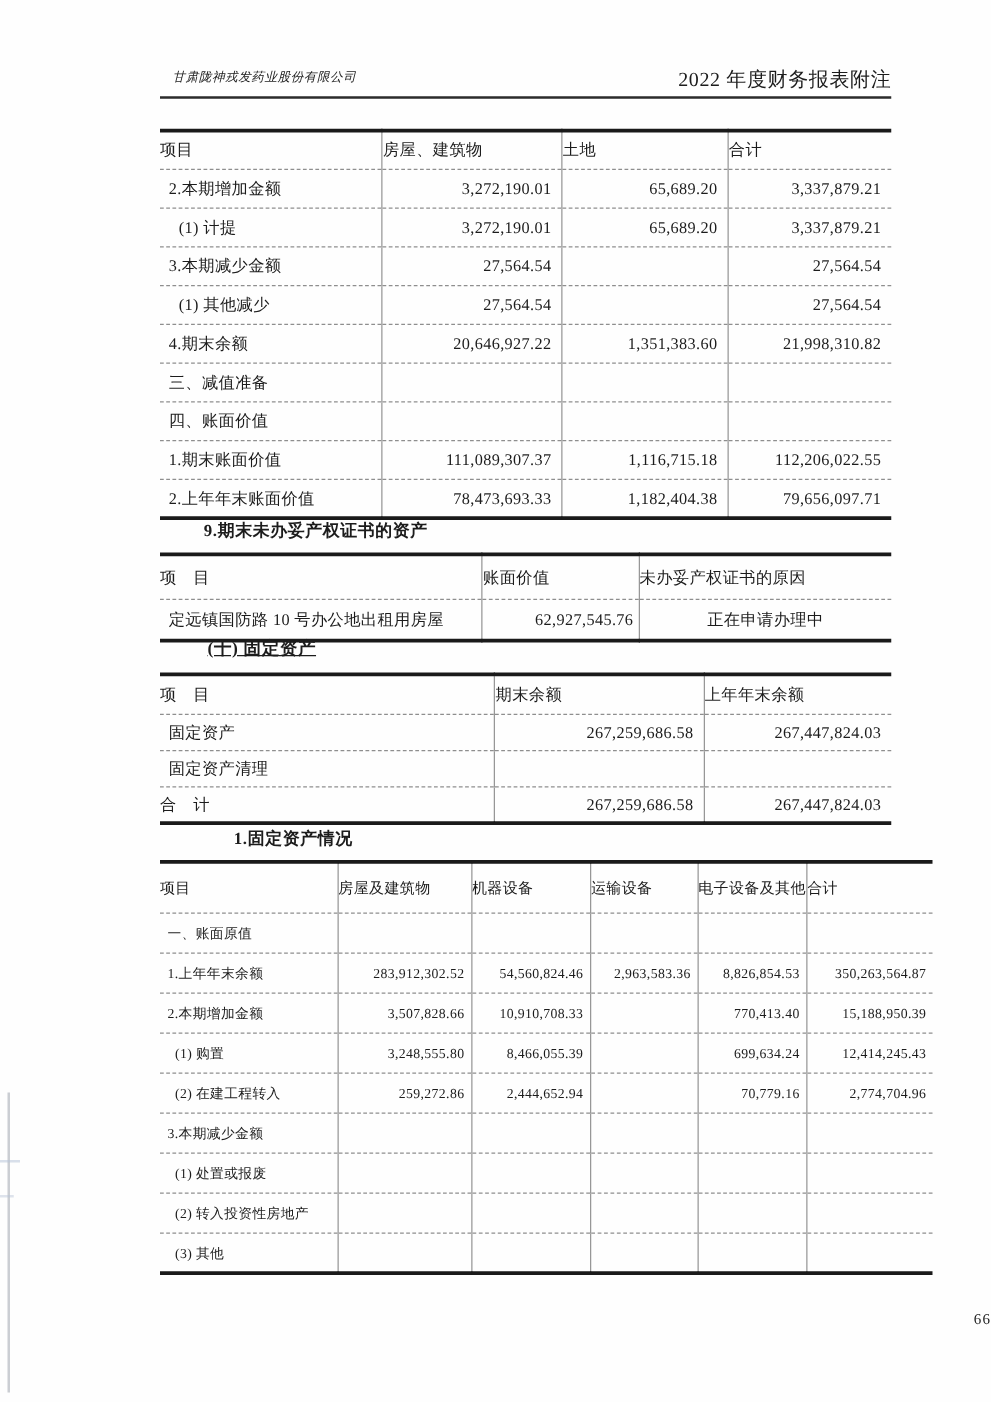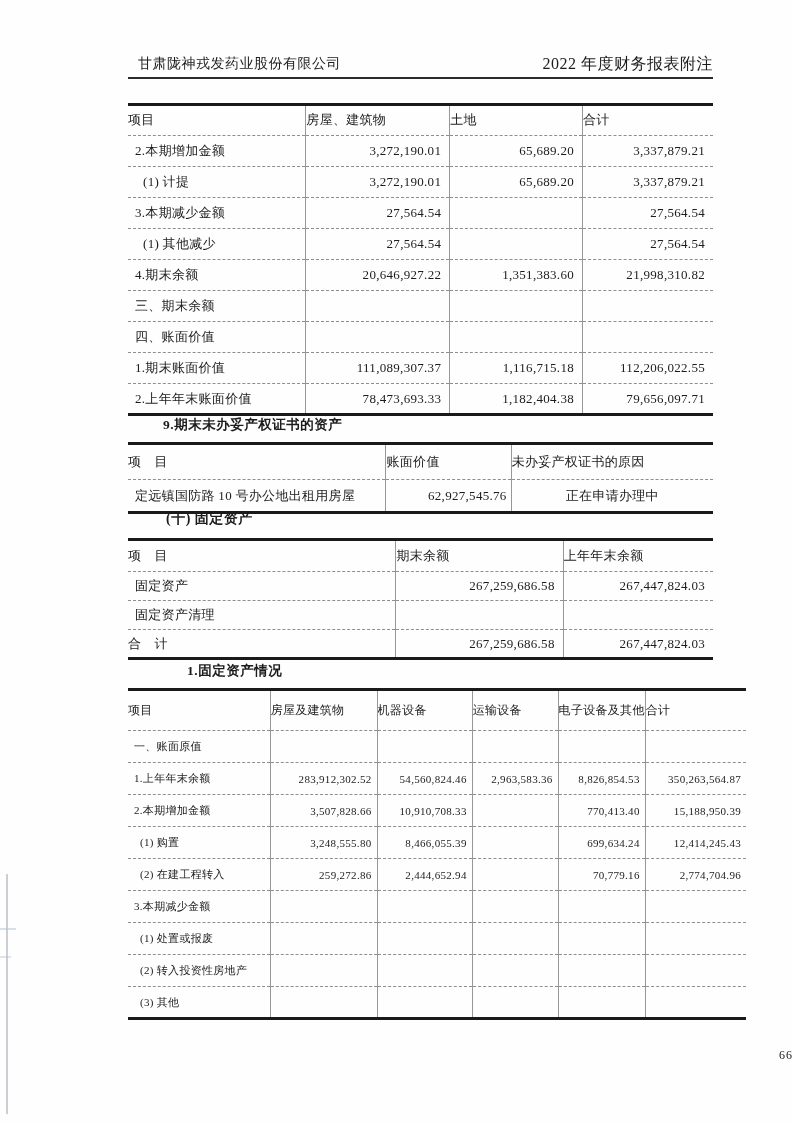--- a/index.html
+++ b/index.html
@@ -5,27 +5,27 @@
   html,body{margin:0;padding:0;background:#ffffff;}
   .page{
     position:relative;
     width:793px;height:1122px;
     background:#fefefe;
     font-family:"Liberation Serif","DejaVu Serif",serif;
     color:#1c1c1c;
     overflow:hidden;
   }
   
-  .hdr-left{position:absolute;left:138px;top:55px;font-size:14px;letter-spacing:.5px;}
+  .hdr-left{position:absolute;left:138px;top:55px;font-size:10px;letter-spacing:.5px;font-style:italic;}
   .hdr-right{position:absolute;right:80px;top:54px;font-size:16px;letter-spacing:.5px;}
   .hdr-rule{position:absolute;left:128px;top:77px;width:585px;height:2px;background:#2b2b2b;}
   
   .caption{position:absolute;font-size:13.5px;font-weight:bold;letter-spacing:.5px;}
   .cap-unreg{left:163px;top:416px;}
-  .cap-ten{left:166px;top:510px;font-size:14px;}
+  .cap-ten{left:166px;top:510px;font-size:14px;text-decoration:underline;}
   .cap-detail{left:163px;top:662px;margin-left:24px;}
   
   table.ftable{
     position:absolute;
     border-collapse:collapse;table-layout:fixed;
     border-top:3px solid #1a1a1a;border-bottom:3px solid #1a1a1a;
   }
   .ftable th,.ftable td{
     border-left:1px solid #979797;
     border-bottom:1px dashed #8e8e8e;
@@ -118,21 +118,21 @@
           <td></td>
           <td>27,564.54</td>
         </tr>
         <tr>
           <td>4.期末余额</td>
           <td>20,646,927.22</td>
           <td>1,351,383.60</td>
           <td>21,998,310.82</td>
         </tr>
         <tr>
-          <td>三、期末余额</td>
+          <td>三、减值准备</td>
           <td></td>
           <td></td>
           <td></td>
         </tr>
         <tr>
           <td>四、账面价值</td>
           <td></td>
           <td></td>
           <td></td>
         </tr>

